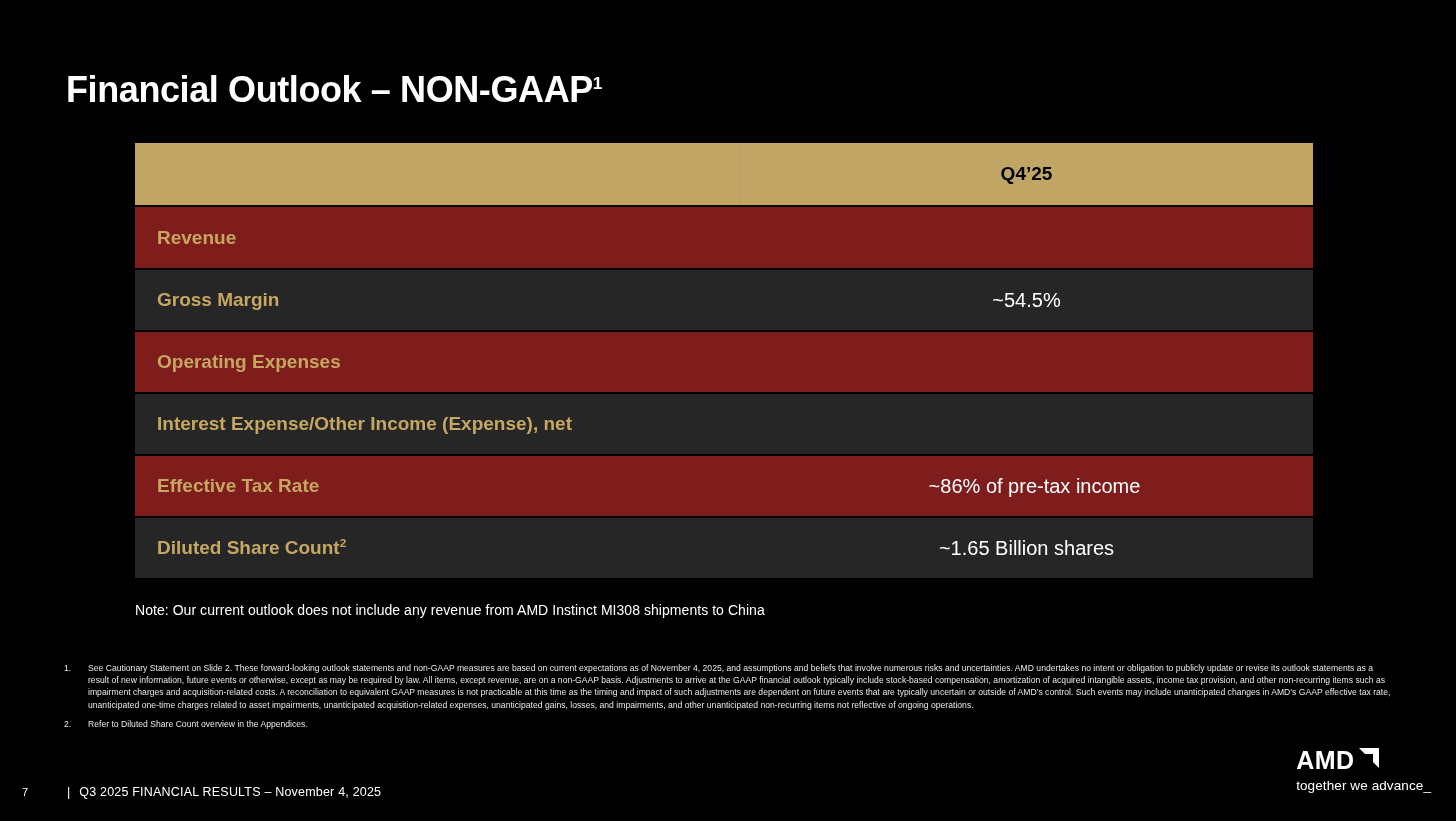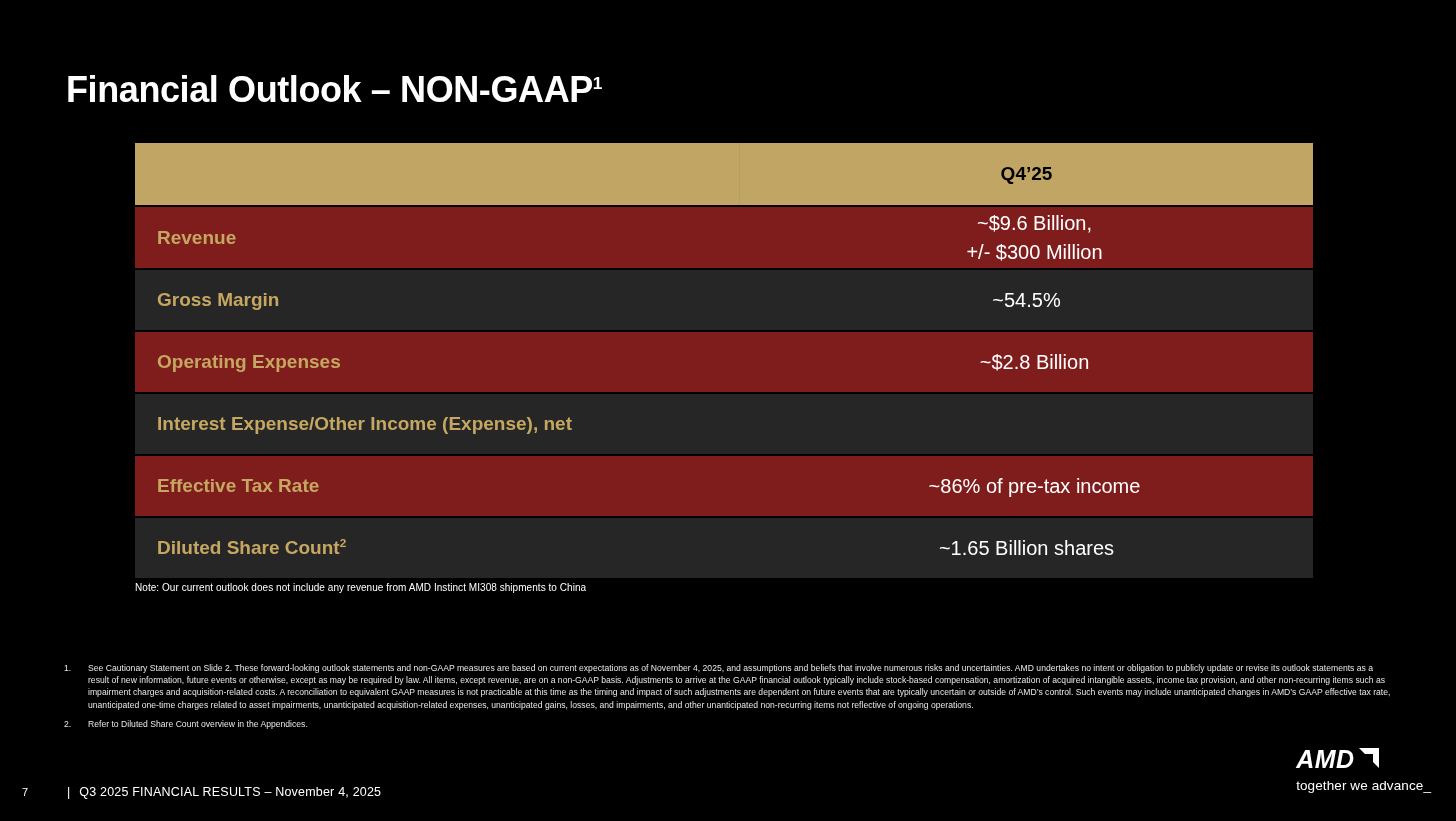--- a/index.html
+++ b/index.html
@@ -104,22 +104,22 @@
   .row-gap {
     height: 2px;
     background: #000000;
     width: 100%;
   }
 
   
   .table-note {
     position: absolute;
     left: 135px;
-    top: 582px;
-    font-size: 10px;
+    top: 602px;
+    font-size: 14px;
     color: #ffffff;
     letter-spacing: 0.05px;
   }
 
   
   .footnotes {
     position: absolute;
     left: 64px;
     top: 662px;
     width: 1330px;
@@ -165,26 +165,26 @@
 
   
   .amd-logo {
     position: absolute;
     right: 25px;
     bottom: 28px;
     text-align: left;
   }
   .amd-wordmark {
     display: flex;
+    align-items: center;
     font-size: 25px;
     font-weight: bold;
     letter-spacing: 0.5px;
     color: #ffffff;
     line-height: 1;
-    font-style: italic;
   }
   .amd-arrow {
     display: inline-block;
     margin-left: 3px;
   }
   .amd-tagline {
     margin-top: 5px;
     font-size: 13.5px;
     color: #ffffff;
     letter-spacing: 0.1px;
@@ -203,42 +203,37 @@
     <div class="head-cell-label"></div>
     <div class="head-cell-value">Q4’25</div>
   </div>
 
   <div class="row-gap"></div>
 
   <div class="tbl-row tbl-body-row tall row-dark">
     <div class="cell-label">
       <span>Revenue</span>
     </div>
-    <div class="cell-value">
-      <div>~$9.6 Billion,</div>
-      <div>+/- $300 Million</div>
-    </div>
   </div>
 
   <div class="row-gap"></div>
 
   <div class="tbl-row tbl-body-row row-gray">
     <div class="cell-label">
       <span>Gross Margin</span>
     </div>
     <div class="cell-value">~54.5%</div>
   </div>
 
   <div class="row-gap"></div>
 
   <div class="tbl-row tbl-body-row row-dark">
     <div class="cell-label">
       <span>Operating Expenses</span>
     </div>
-    <div class="cell-value">~$2.8 Billion</div>
   </div>
 
   <div class="row-gap"></div>
 
   <div class="tbl-row tbl-body-row row-gray">
     <div class="cell-label">
       <span>Interest Expense/Other Income (Expense), net</span>
     </div>
   </div>
 

